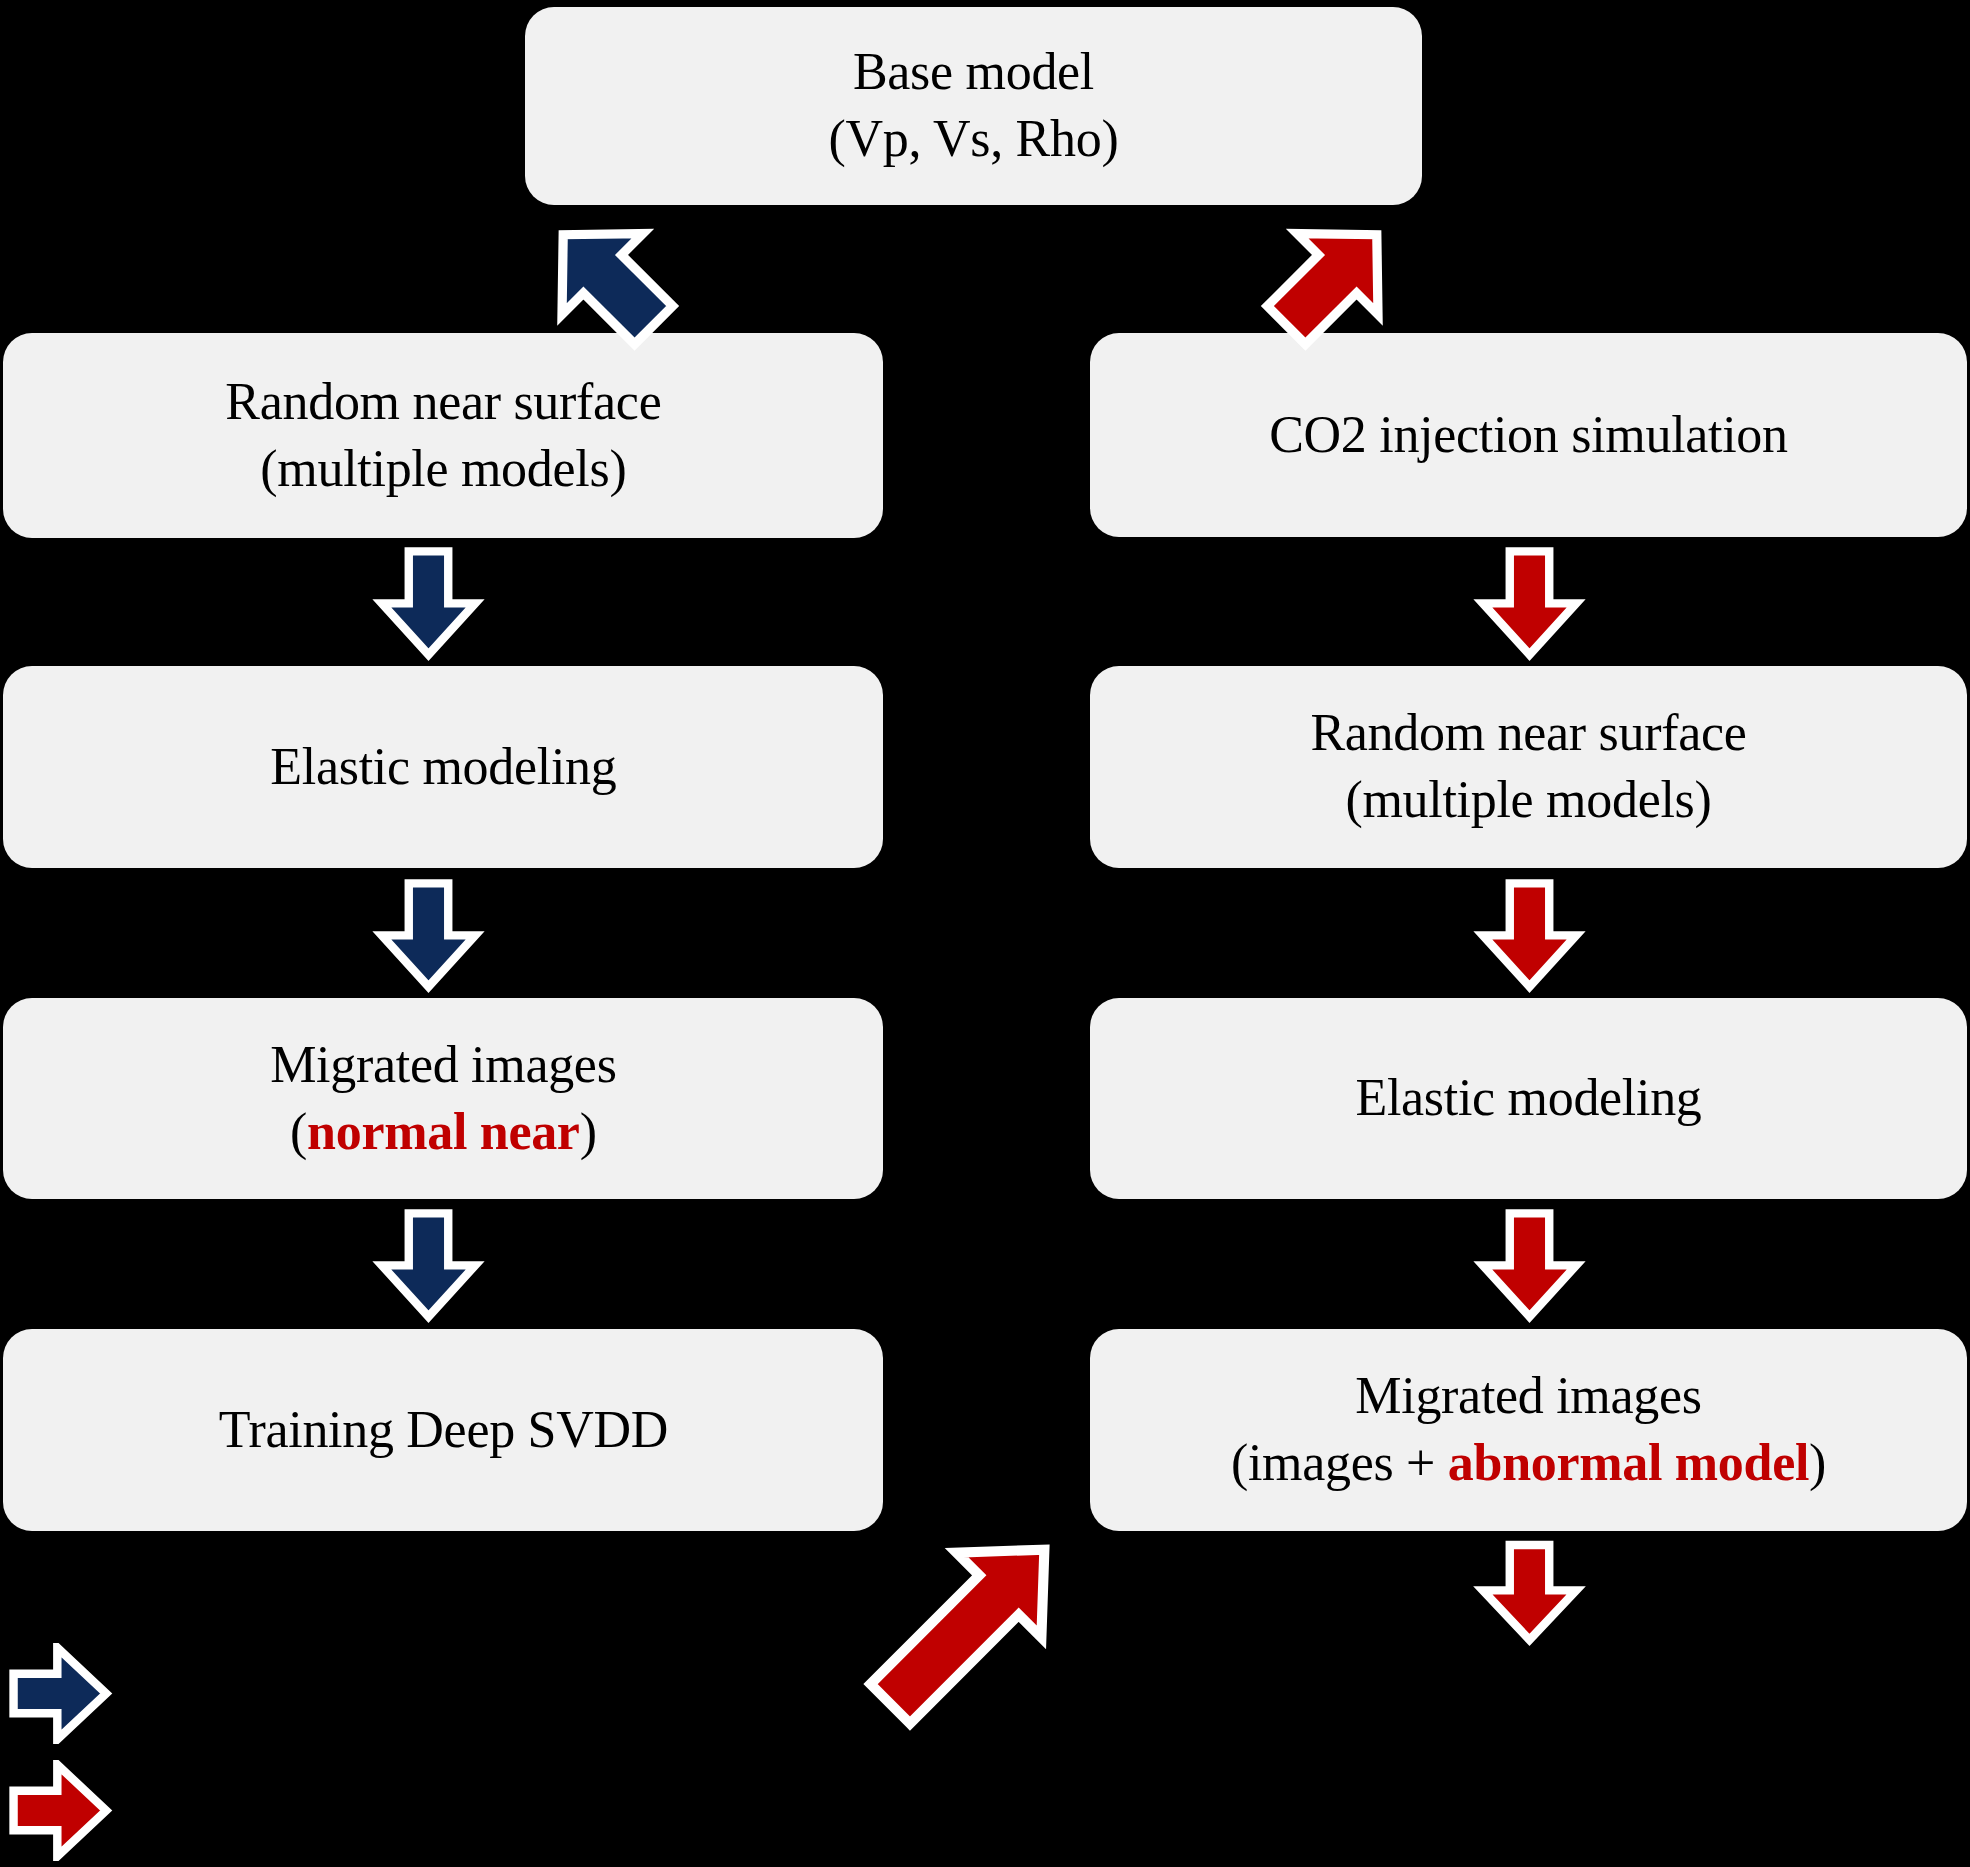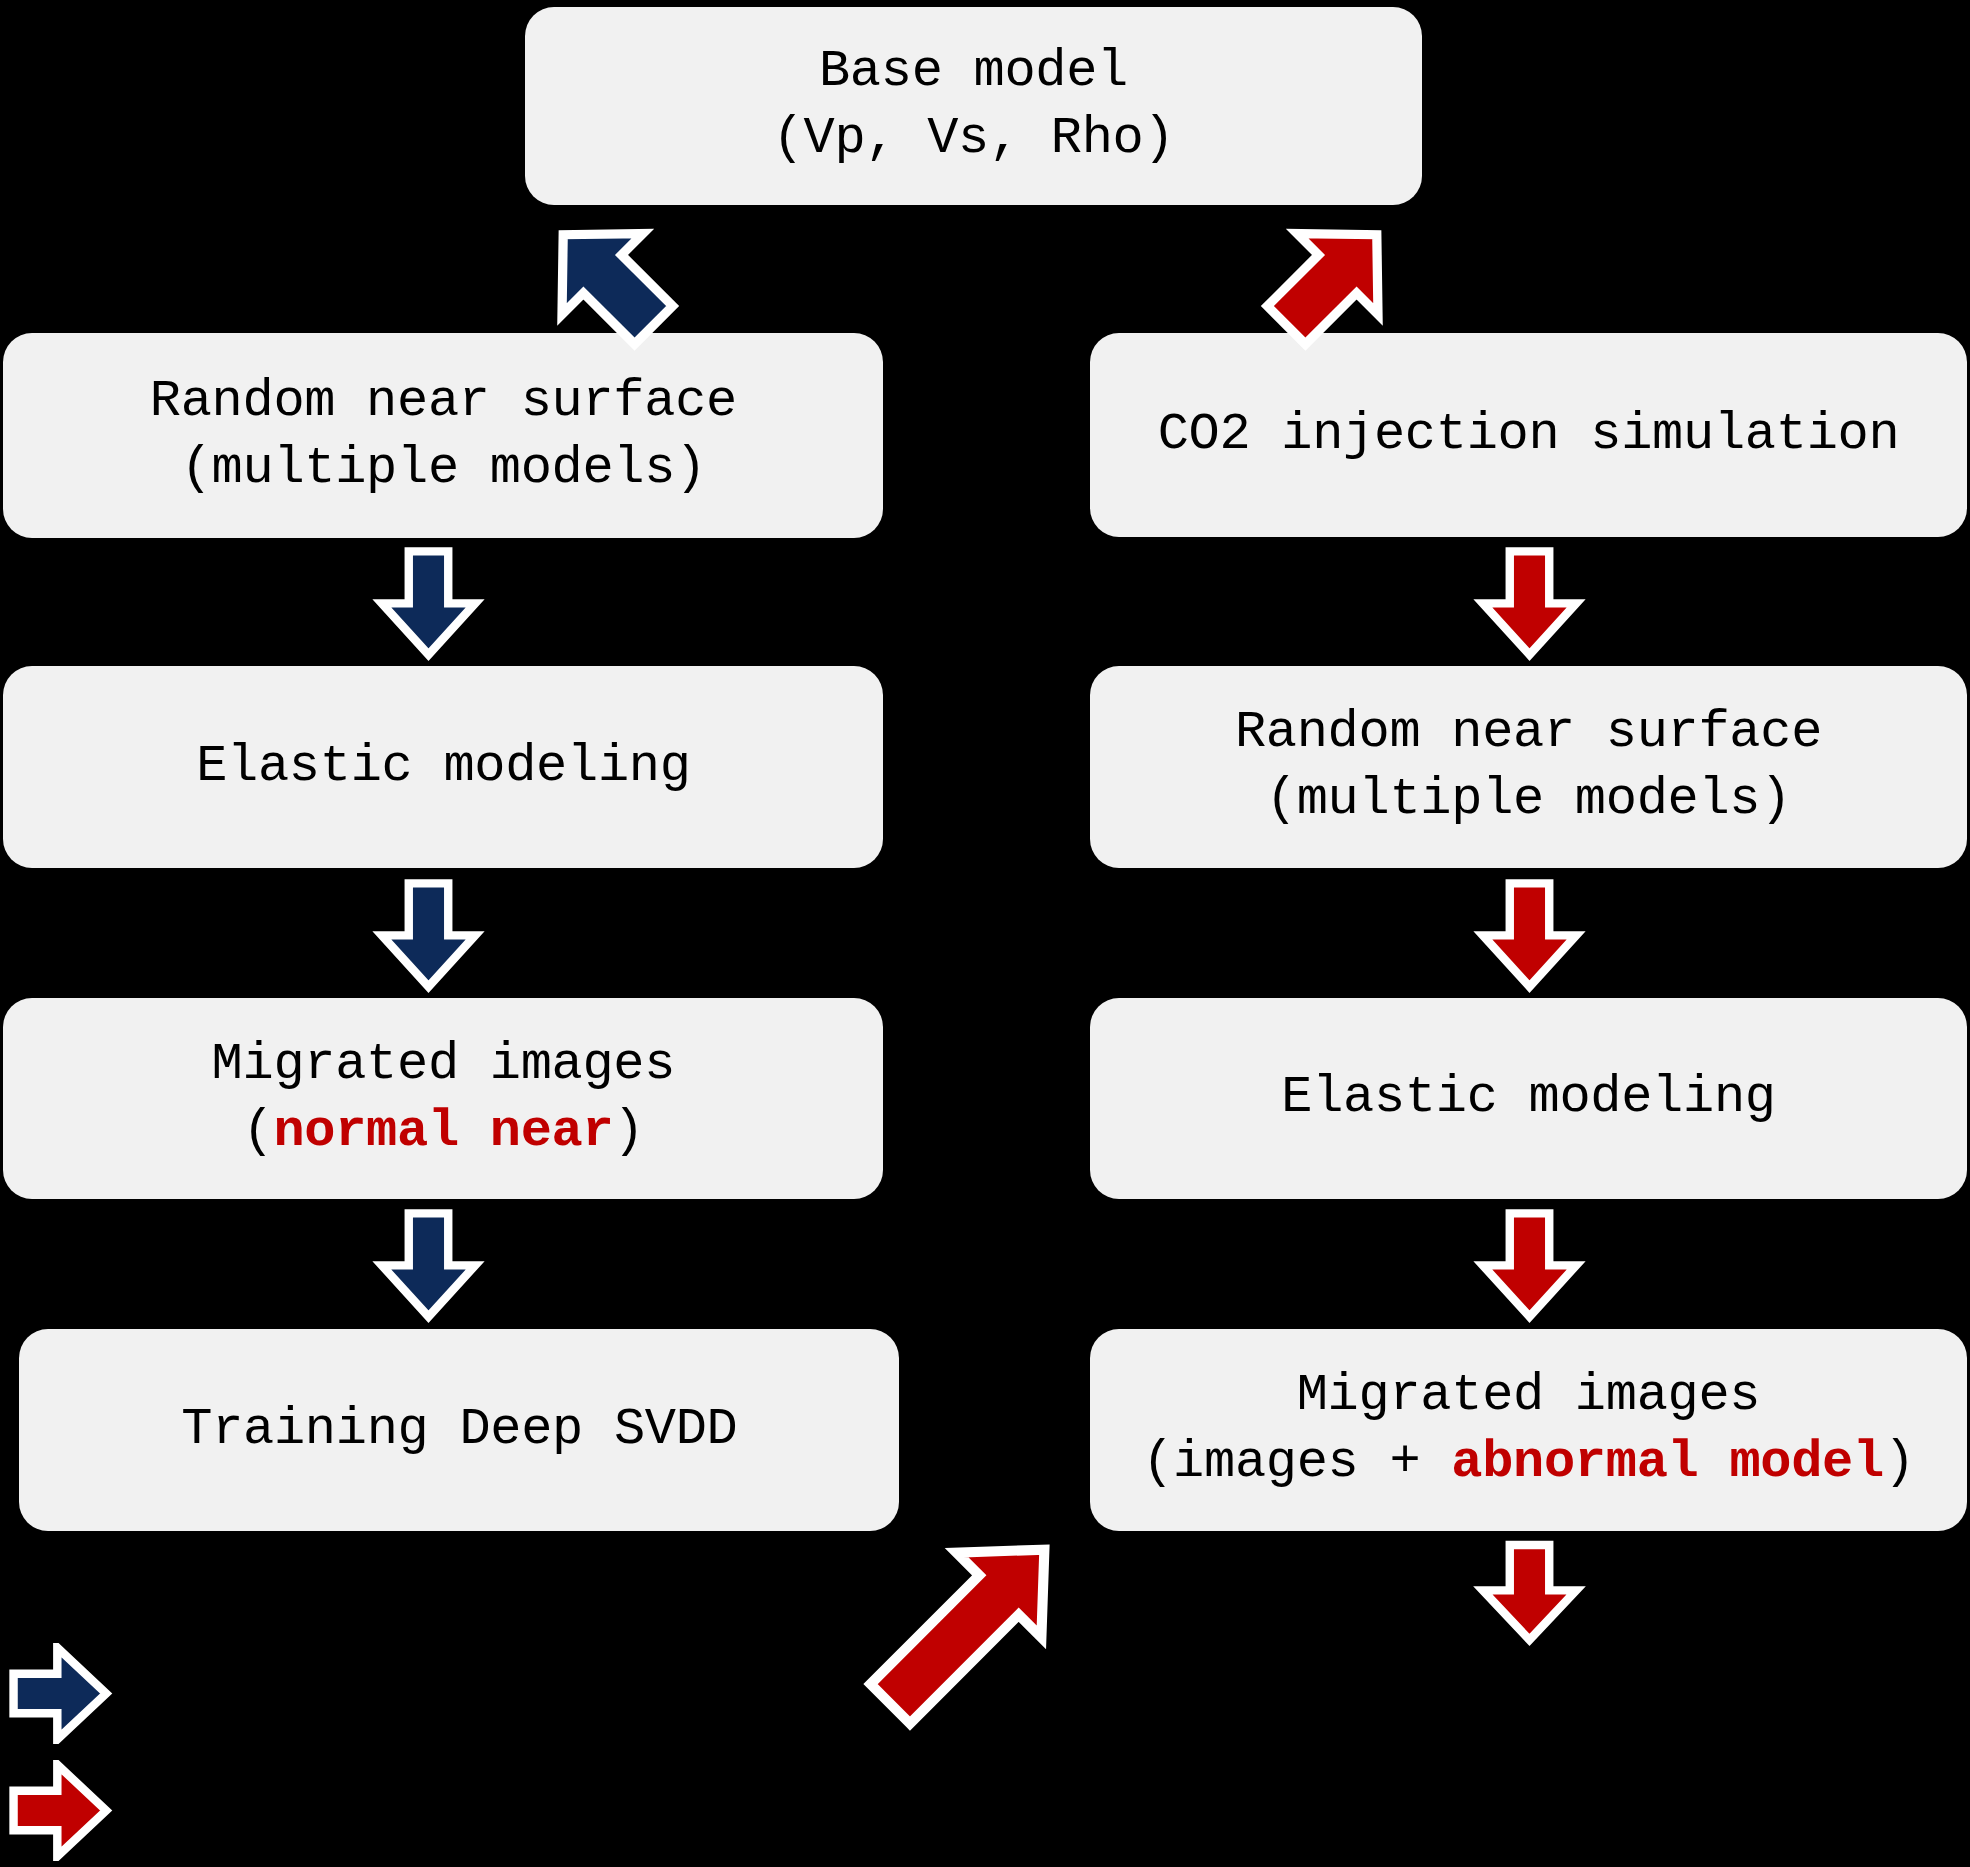--- a/index.html
+++ b/index.html
@@ -2,21 +2,21 @@
 <html style="font-size:13.5px"><head>
 <meta charset="utf-8">
 <style>
   html,body{margin:0;padding:0;background:#000;}
   #stage{
     position:relative;
     width:1971px;
     height:1867px;
     background:#000000;
     overflow:hidden;
-    font-family:Liberation Mono, monospace;
+    font-family:Liberation Serif, serif;
   }
   .box{
     position:absolute;
     background:#F1F1F1;
     border-radius:29px;
     display:flex;
     align-items:center;
     justify-content:center;
     text-align:center;
     color:#000000;
@@ -76,21 +76,21 @@
       <span class="ln"><span>(</span><span class="hl">normal near</span><span>)</span></span>
     </div>
   </div>
 
   <div class="box" style="left:1090px;top:998px;width:877px;height:201px;">
     <div>
       <span class="ln">Elastic modeling</span>
     </div>
   </div>
 
-  <div class="box" style="left:3.4px;top:1329px;width:880px;height:202px;margin-left:16px;">
+  <div class="box" style="left:3.4px;top:1329px;width:880px;height:202px;">
     <div>
       <span class="ln">Training Deep SVDD</span>
     </div>
   </div>
 
   <div class="box" style="left:1090px;top:1329px;width:877px;height:202px;">
     <div>
       <span class="ln">Migrated images</span>
       <span class="ln"><span>(images + </span><span class="hl">abnormal model</span><span>)</span></span>
     </div>

